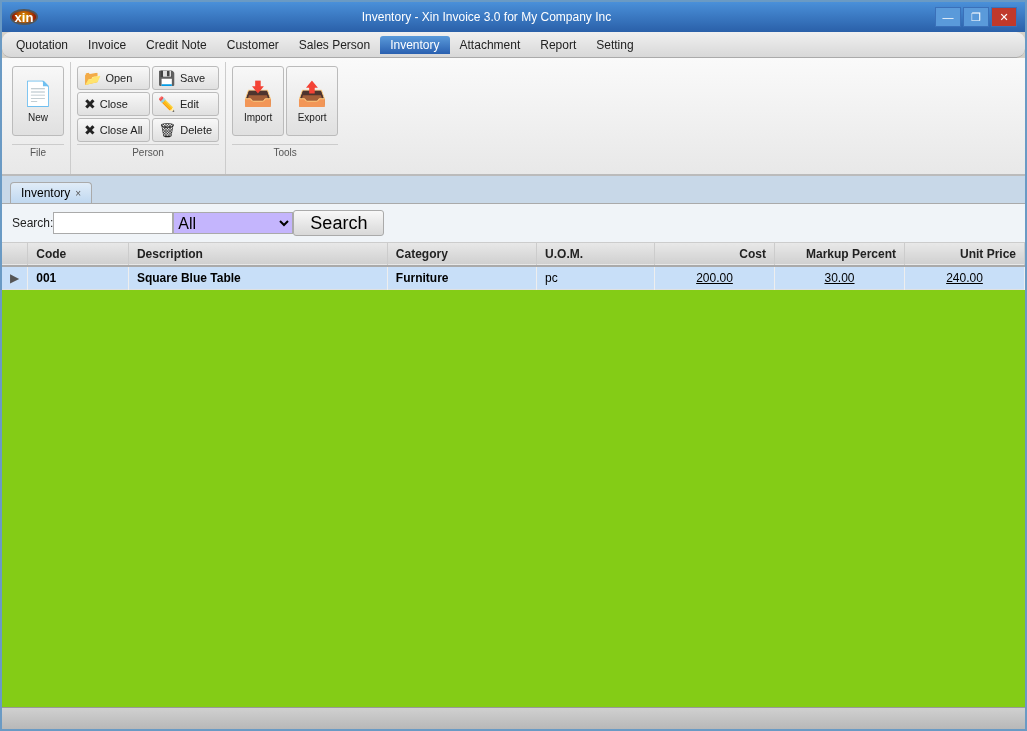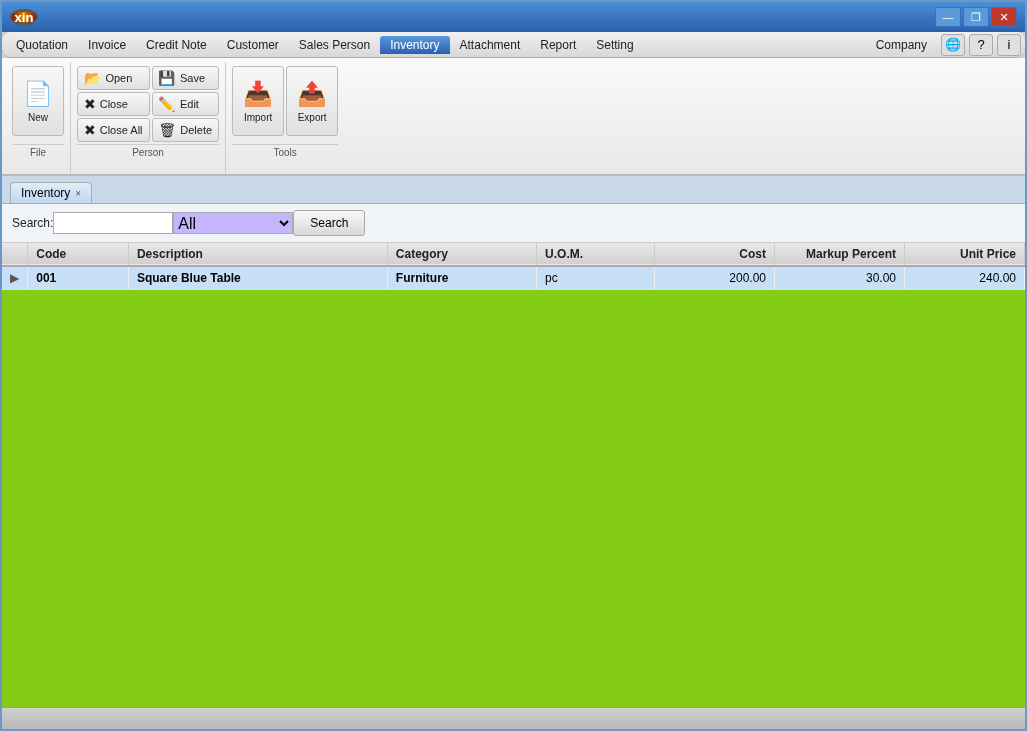--- a/index.html
+++ b/index.html
@@ -132,21 +132,21 @@
       width: 120px; height: 22px; border: 1px solid #aaa; padding: 0 4px; font-size: 12px;
       background: white;
     }
     #search-dropdown {
       width: 120px; height: 22px; border: 1px solid #aaa; font-size: 16px; background: #c4b5fd;
     }
     #search-btn {
       padding: 2px 16px; height: 26px;
       background: linear-gradient(to bottom, #f8f8f8, #d8d8d8);
       border: 1px solid #aaa; border-radius: 3px;
-      cursor: pointer; font-size: 12px;
+      cursor: pointer; font-size: 18px;
     }
 
     
     #grid-container {
       background: #84cc16;
       flex: 1;
       overflow: auto;
     }
     #data-grid {
       width: 100%;
@@ -166,21 +166,21 @@
       white-space: nowrap;
     }
     #data-grid thead th.right { text-align: right; }
     #data-grid tbody tr { border-bottom: 1px solid #e0e0e0; }
     #data-grid tbody tr.selected { background: #c8dff8; }
     #data-grid tbody td {
       padding: 4px 8px;
       font-size: 12px;
       border-right: 1px solid #eee;
     }
-    #data-grid tbody td.right { text-align: right; }
+    #data-grid tbody td.right { text-align: center; text-decoration: underline; }
     #data-grid tbody td.bold { font-weight: bold; }
     .row-arrow { font-size: 10px; color: #555; }
 
     
     #main-area {
       display: flex;
       flex-direction: column;
       flex: 1;
       overflow: hidden;
       background: #e8ecf0;
@@ -206,43 +206,38 @@
       border: 2px solid #6a9ac4;
     }
   </style>
 </head>
 <body>
 
 <div class="app-container">
 
   <div id="title-bar">
     <div class="logo">xin</div>
+    <span class="title-text">Inventory - Xin Invoice 3.0 for My Company Inc</span>
     <div class="win-controls">
       <div class="win-btn">—</div>
       <div class="win-btn maximize">❐</div>
       <div class="win-btn close">✕</div>
     </div>
   </div>
 
   <div id="menu-bar">
     <div class="menu-item">Quotation</div>
     <div class="menu-item">Invoice</div>
     <div class="menu-item">Credit Note</div>
     <div class="menu-item">Customer</div>
     <div class="menu-item">Sales Person</div>
     <div class="menu-item active">Inventory</div>
     <div class="menu-item">Attachment</div>
     <div class="menu-item">Report</div>
     <div class="menu-item">Setting</div>
-    <div class="menu-right">
-      <div class="menu-item">Company</div>
-      <div class="menu-icon-btn">🌐</div>
-      <div class="menu-icon-btn">?</div>
-      <div class="menu-icon-btn">i</div>
-    </div>
   </div>
 
   <div id="ribbon">
 
     <div class="ribbon-group">
       <div class="ribbon-buttons">
         <div class="ribbon-btn-large">
           <span class="btn-icon">📄</span>
           <span>New</span>
         </div>

